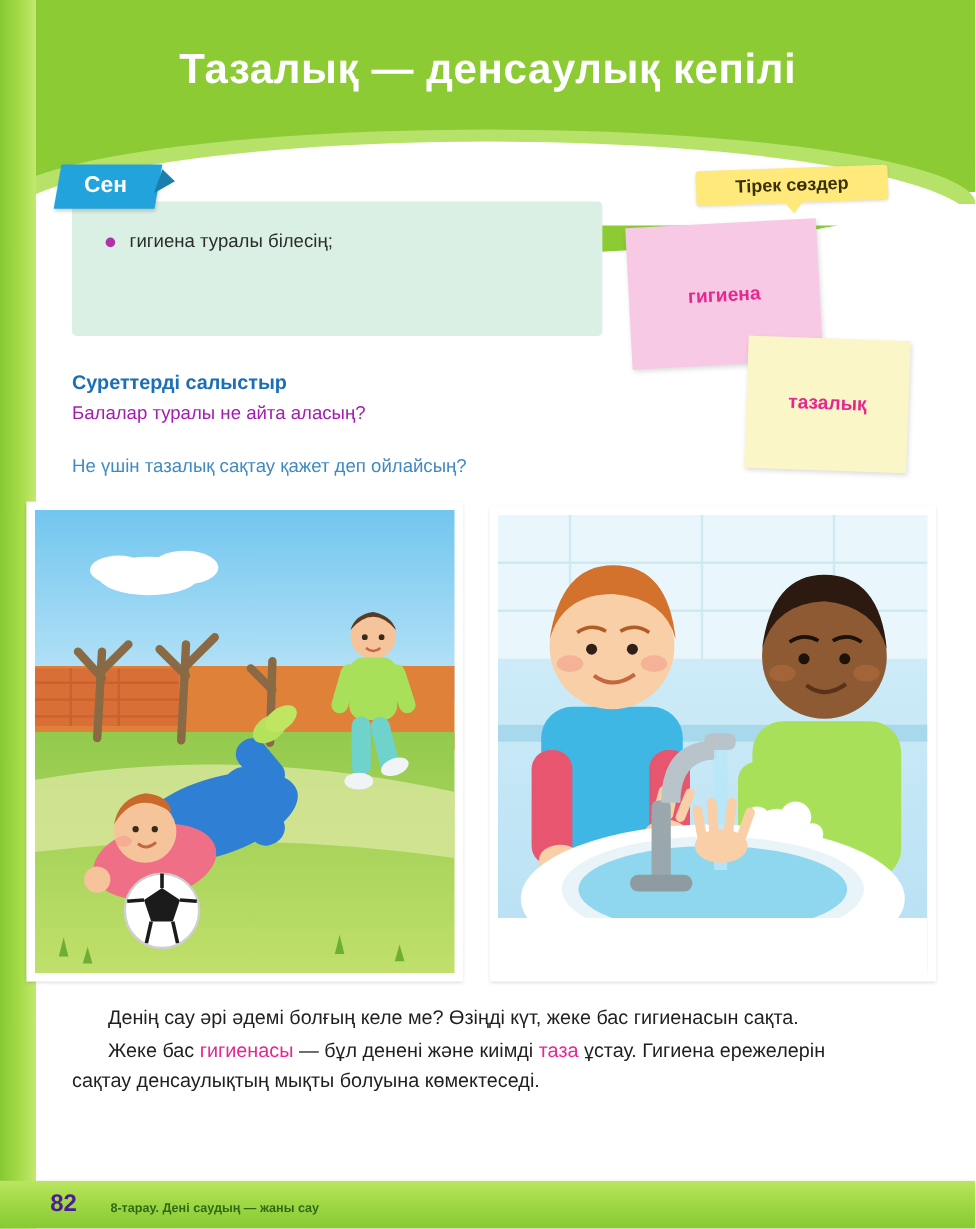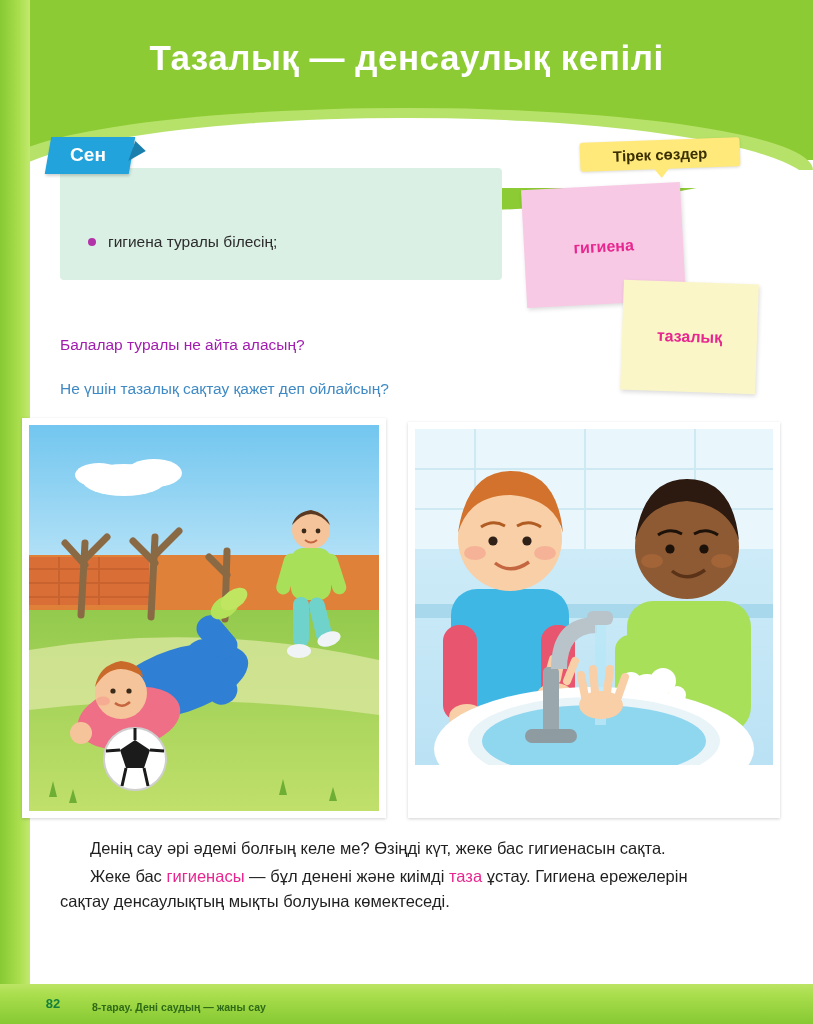--- a/index.html
+++ b/index.html
@@ -105,21 +105,20 @@
     padding: 24px 18px 10px 28px;
   }
   .objectives li {
     list-style: none;
     position: relative;
     font-size: 15.5px;
     color: #2c2c2c;
     margin-bottom: 9px;
     padding-left: 20px;
     line-height: 1.25;
-    margin-top: 40px;
   }
   .objectives li::before {
     content: "";
     position: absolute;
     left: 0; top: 6px;
     width: 8px; height: 8px;
     border-radius: 50%;
     background: #b233a8;
   }
 
@@ -222,22 +221,22 @@
     color: #1f1f1f;
   }
   .body-text p { text-indent: 30px; margin-bottom: 2px; }
   .hl-pink { color: #e8268f; font-weight: normal; }
 
   
   .page-number {
     position: absolute;
     left: 30px; bottom: 6px;
     width: 46px; height: 30px;
-    color: #15803d;
-    font-size: 13px;
+    color: #4c1d95;
+    font-size: 20px;
     font-weight: bold;
     display: flex; align-items: center; justify-content: center;
   }
   .footer-note {
     position: absolute;
     left: 92px; bottom: 11px;
     font-size: 10.5px;
     font-weight: bold;
     color: #2e6a16;
   }
@@ -269,20 +268,21 @@
   </div>
 
   <div class="kw-banner">Тірек сөздер</div>
   <div class="kw-card-pink">
     <div class="kw-label">гигиена</div>
   </div>
   <div class="kw-card-yellow">
     <div class="kw-label">тазалық</div>
   </div>
 
+  <div class="compare-head">Суреттерді салыстыр</div>
   <div class="compare-q1">Балалар туралы не айта аласың?</div>
   <div class="compare-q2">Не үшін тазалық сақтау қажет деп ойлайсың?</div>
 
   <div class="photo photo-left">
     <div class="inner">
       <svg viewBox="0 0 350 386" width="100%" height="100%">
         <defs>
           <linearGradient id="skyg" x1="0" y1="0" x2="0" y2="1">
             <stop offset="0%" stop-color="#72c6ef"></stop>
               <stop offset="100%" stop-color="#bfe6f8"></stop>

